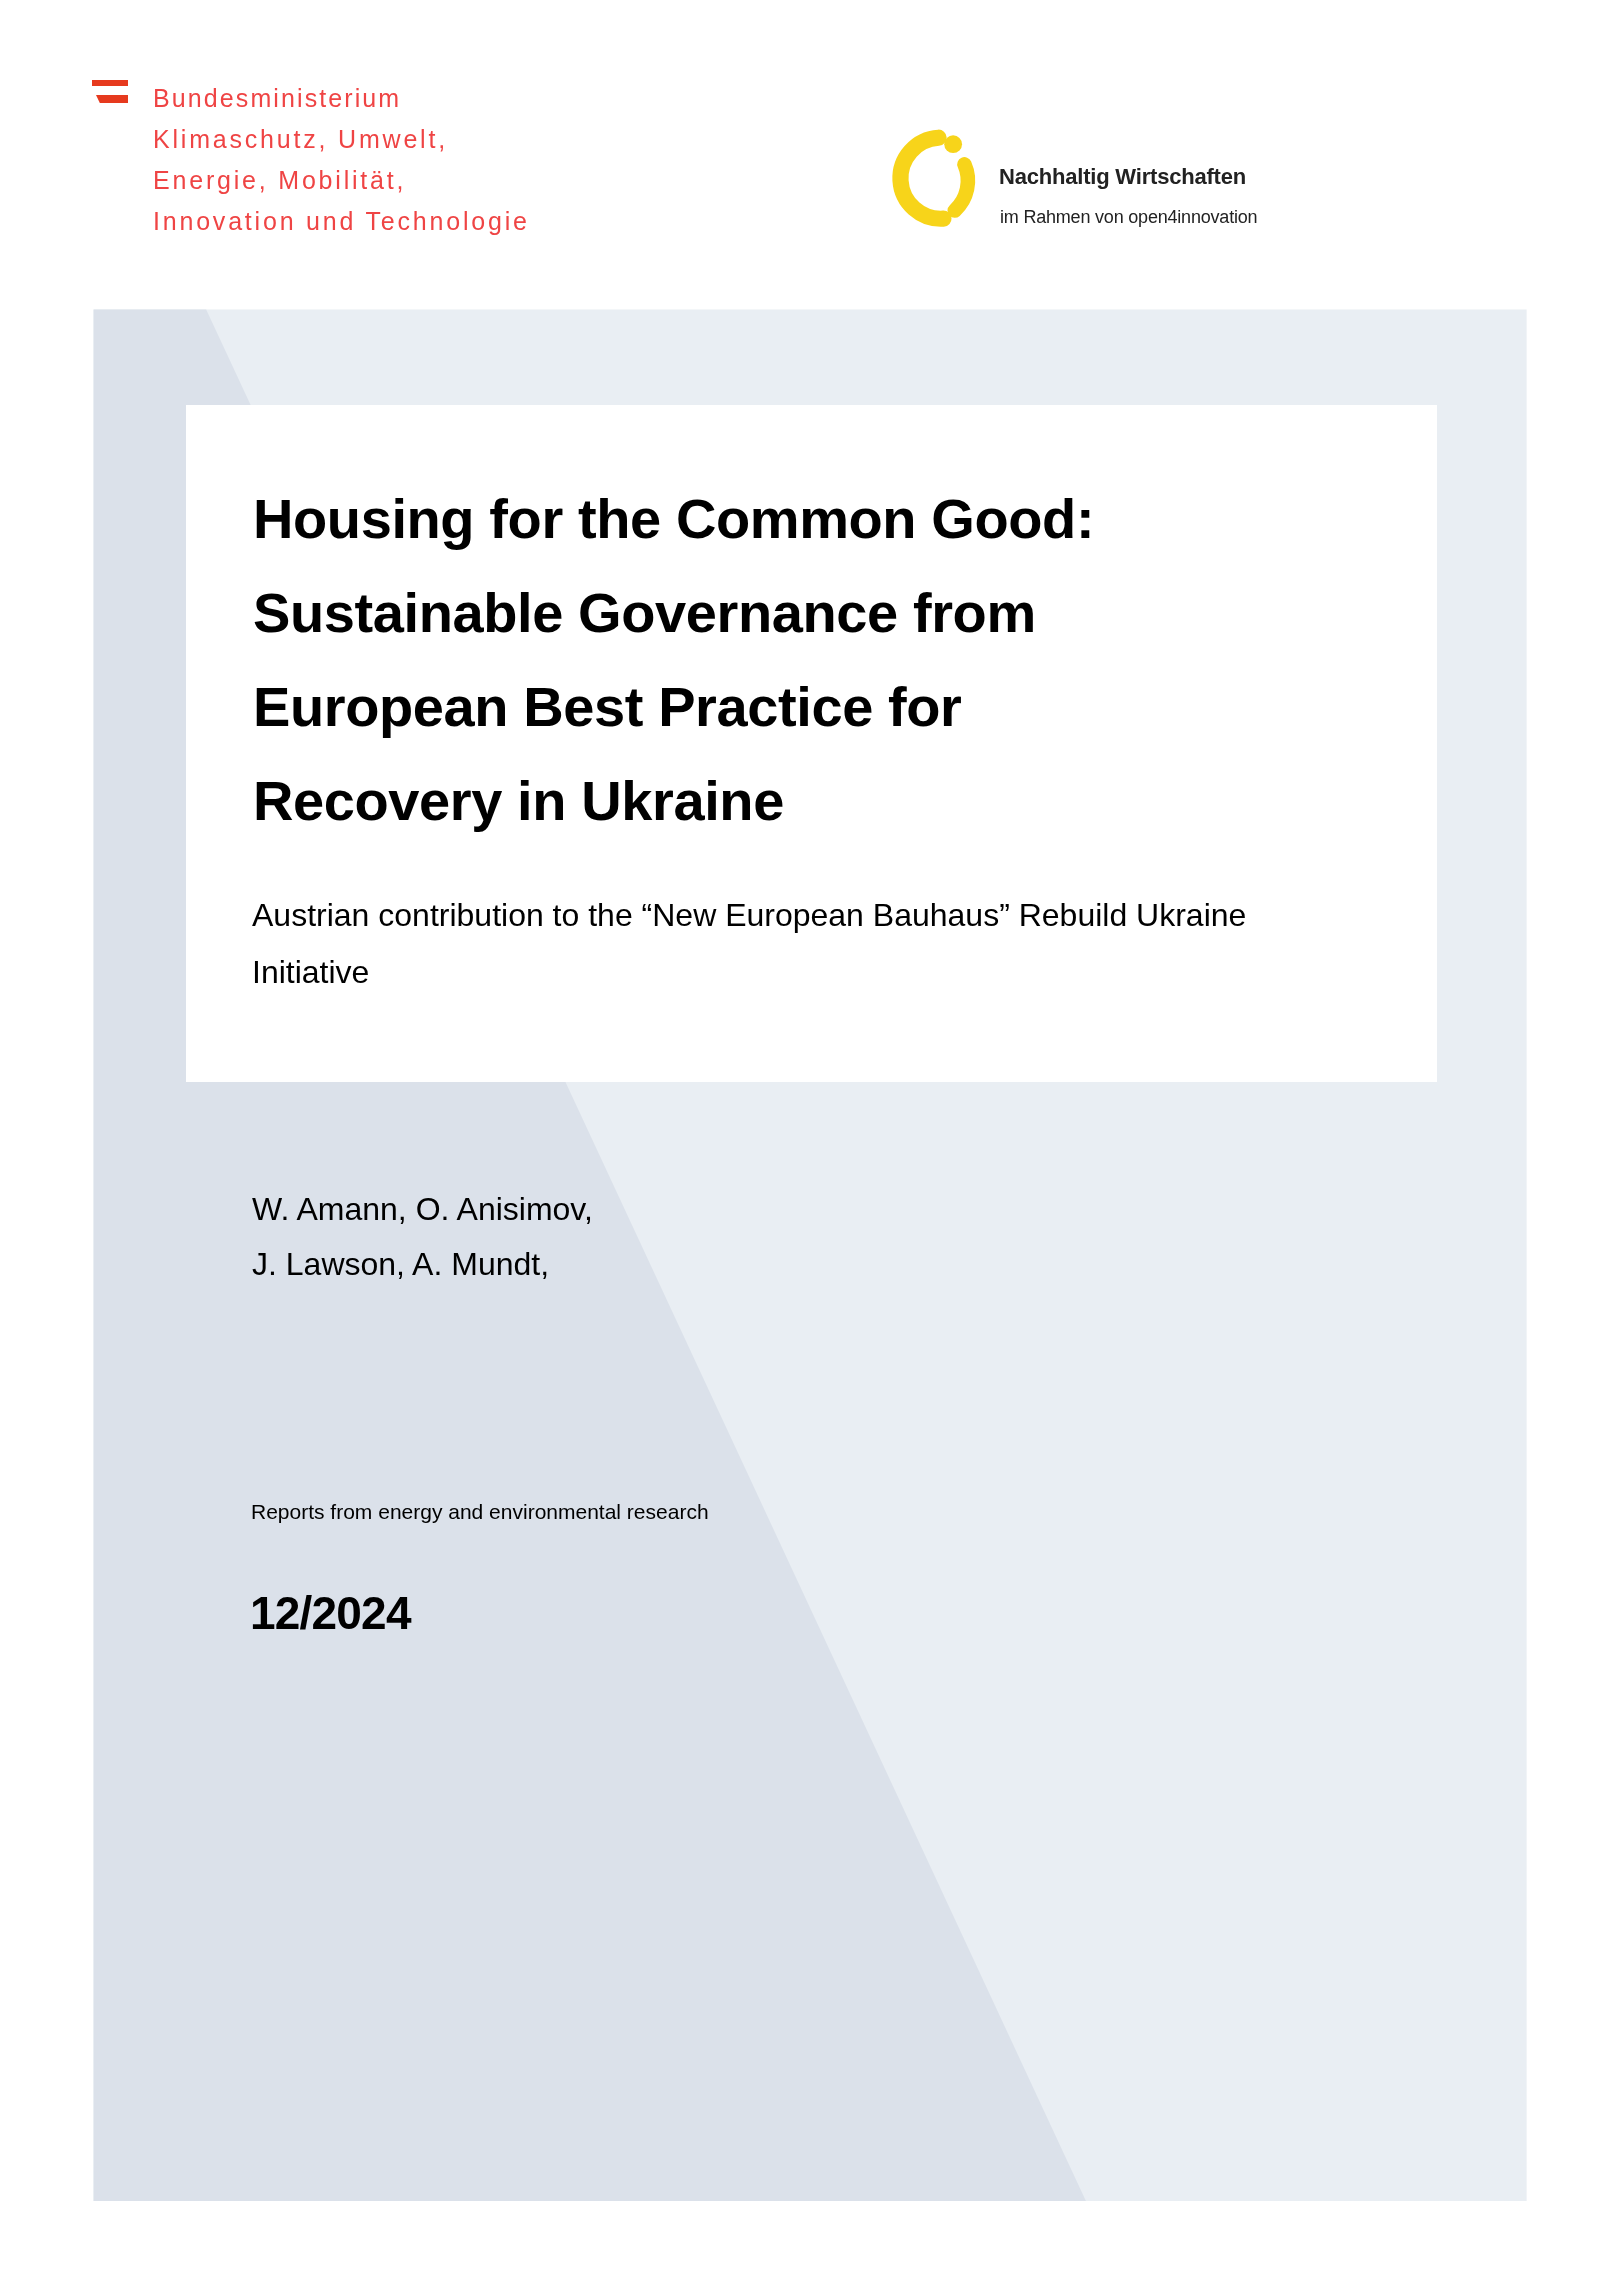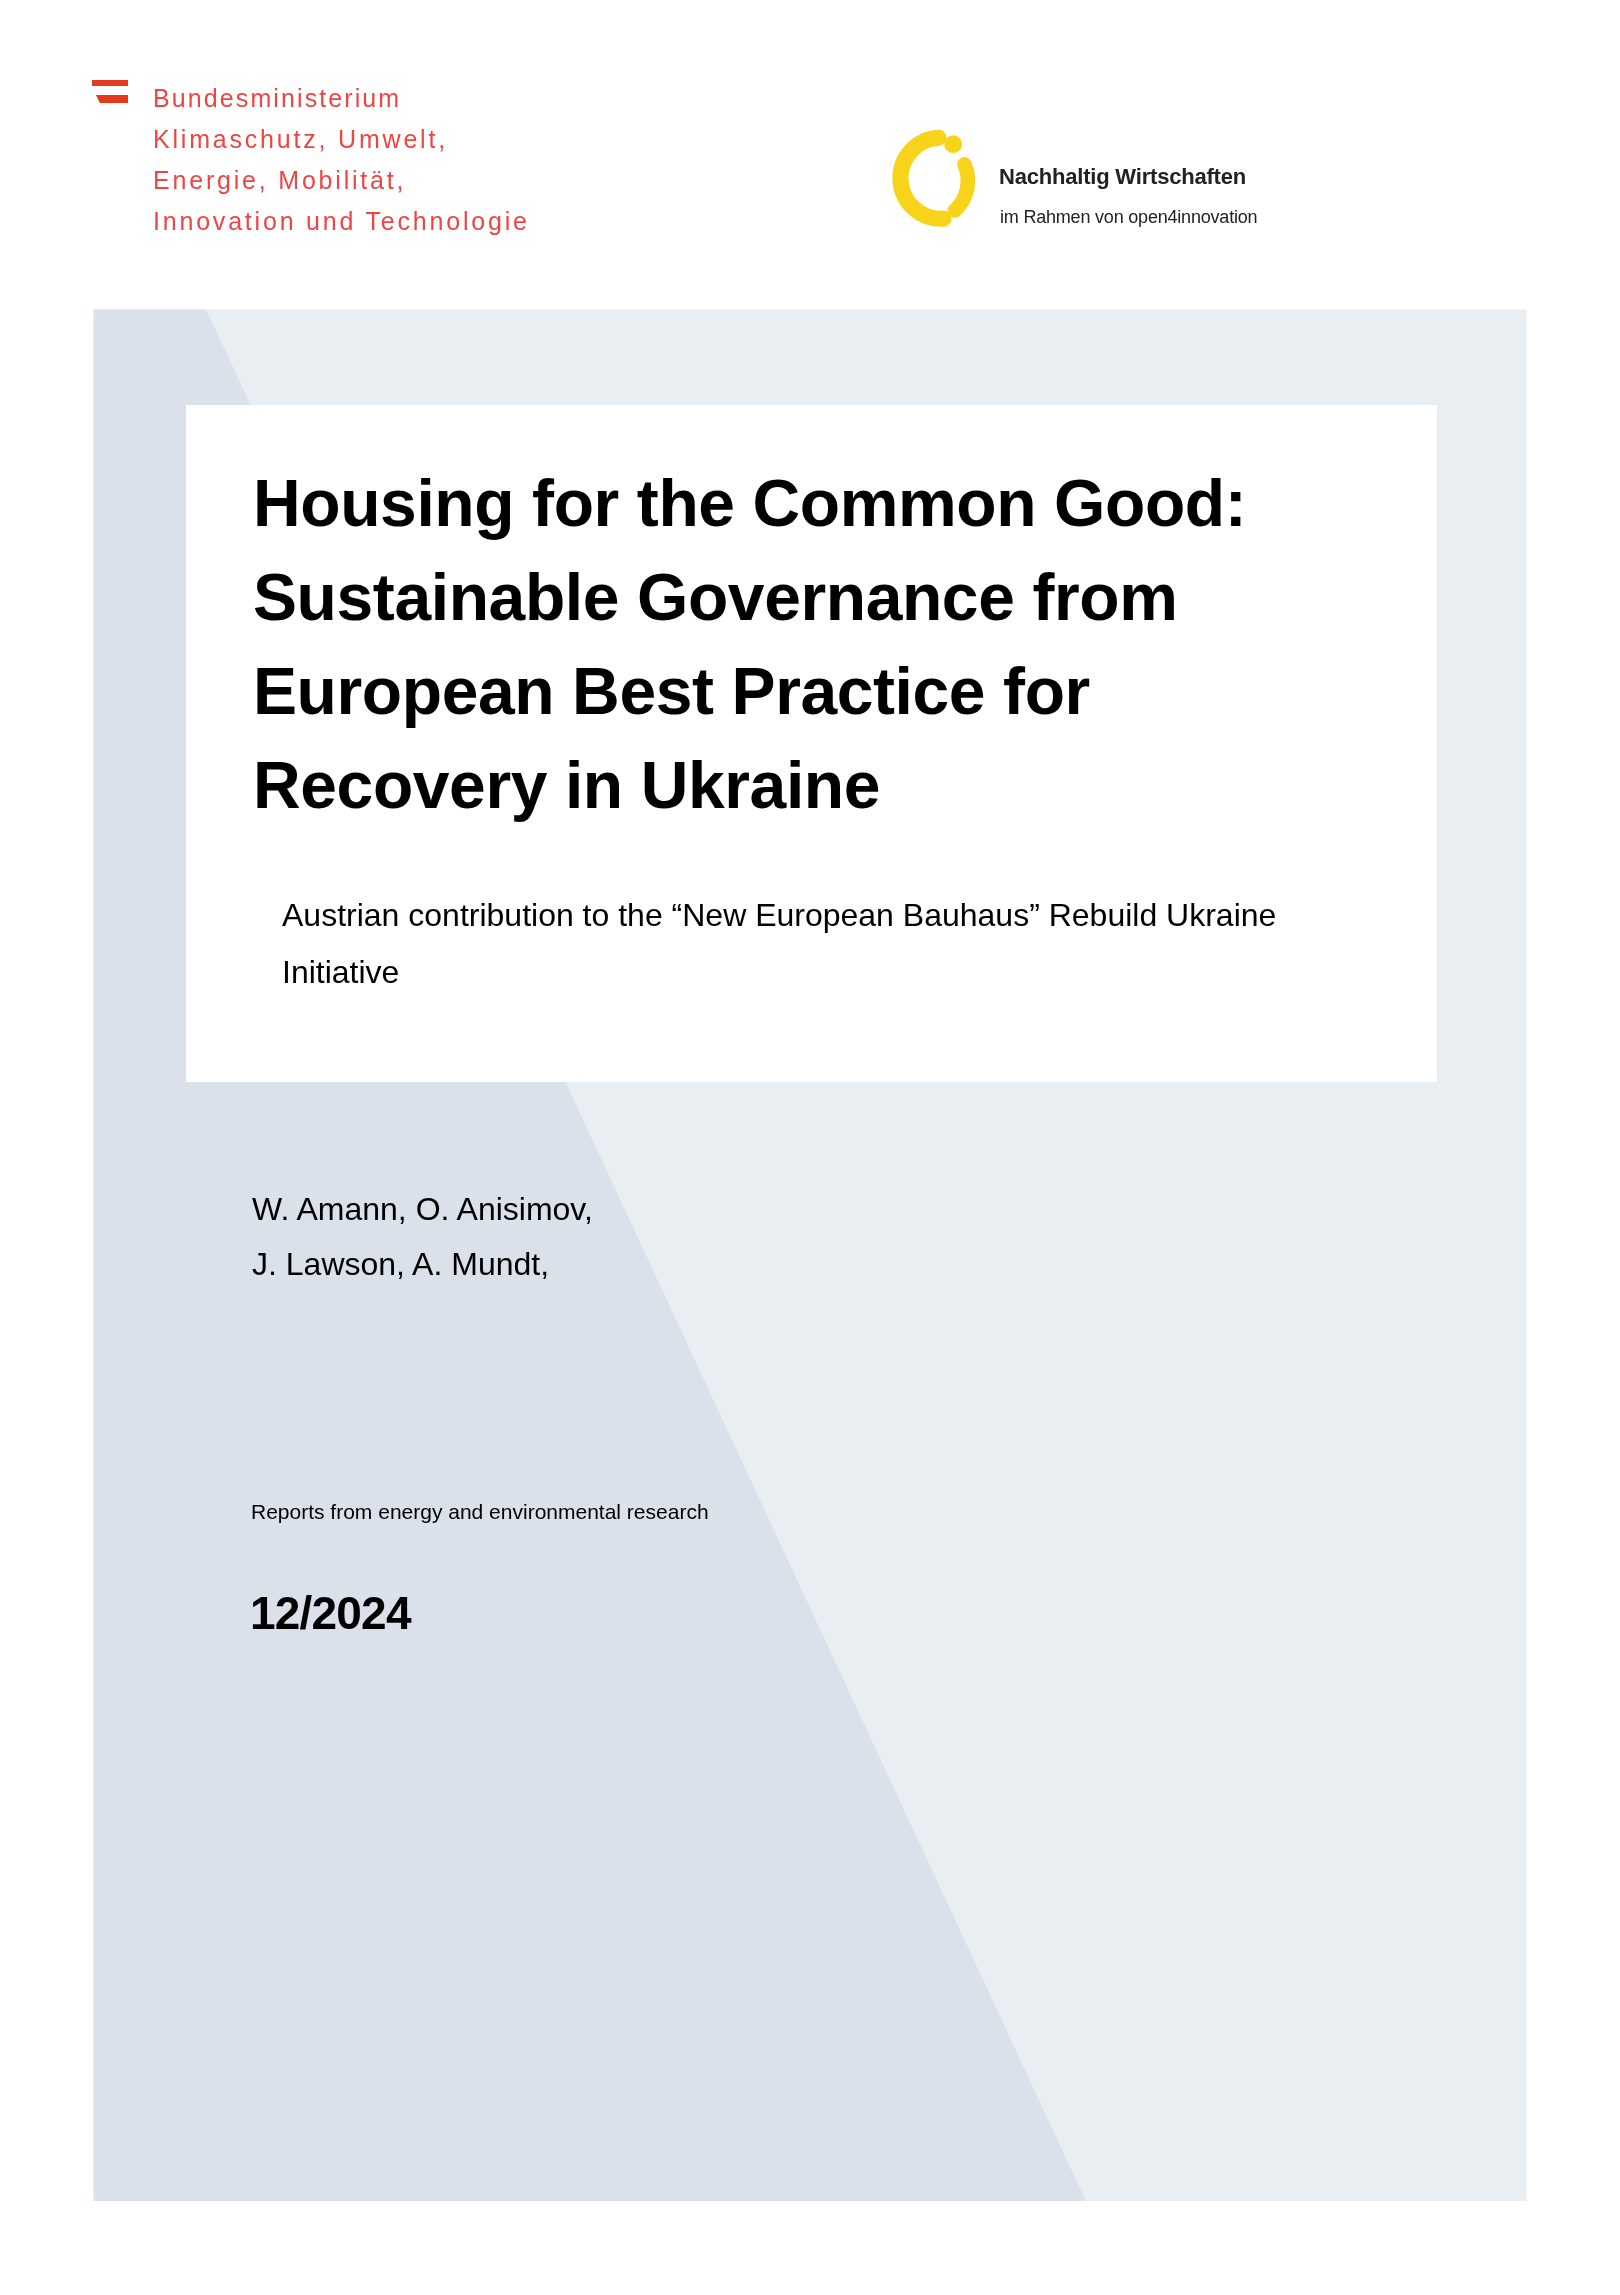--- a/index.html
+++ b/index.html
@@ -14,22 +14,22 @@
   .ministry .l0 { font-weight: 500; letter-spacing: 2.1px; }
   .ministry div { white-space: nowrap; }
 
   
   .nw-logo { left: 890px; top: 128px; width: 102px; height: 102px; }
   .nw-title { left: 999px; top: 164px; font-size: 22px; font-weight: bold; color: #222; white-space: nowrap; letter-spacing: -0.2px; }
   .nw-sub { left: 1000px; top: 207px; font-size: 18px; color: #222; white-space: nowrap; letter-spacing: -0.2px; }
 
   
   .card { left: 186px; top: 405px; width: 1251px; height: 677px; background: #ffffff; }
-  .title { left: 253px; top: 456px; font-size: 66px; font-weight: bold; line-height: 94px; white-space: nowrap; letter-spacing: -0.4px; }
-  .subtitle { left: 252px; top: 887px; font-size: 32px; line-height: 57px; white-space: nowrap; margin-left: 30px; }
+  .title { left: 253px; top: 472px; font-size: 56px; font-weight: bold; line-height: 94px; white-space: nowrap; letter-spacing: -0.4px; }
+  .subtitle { left: 252px; top: 887px; font-size: 32px; line-height: 57px; white-space: nowrap; }
 
   .authors { left: 252px; top: 1182px; font-size: 32px; line-height: 55px; white-space: nowrap; }
   .series { left: 251px; top: 1500px; font-size: 21px; white-space: nowrap; }
   .issue { left: 250px; top: 1586px; font-size: 46px; font-weight: bold; white-space: nowrap; letter-spacing: -0.8px; }
 </style>
 </head>
 <body>
 
 <svg class="bg-svg" viewBox="0 0 2000 2833" xmlns="http://www.w3.org/2000/svg">
   <rect x="115" y="382" width="1769" height="2335" fill="#e9eef3"></rect>

